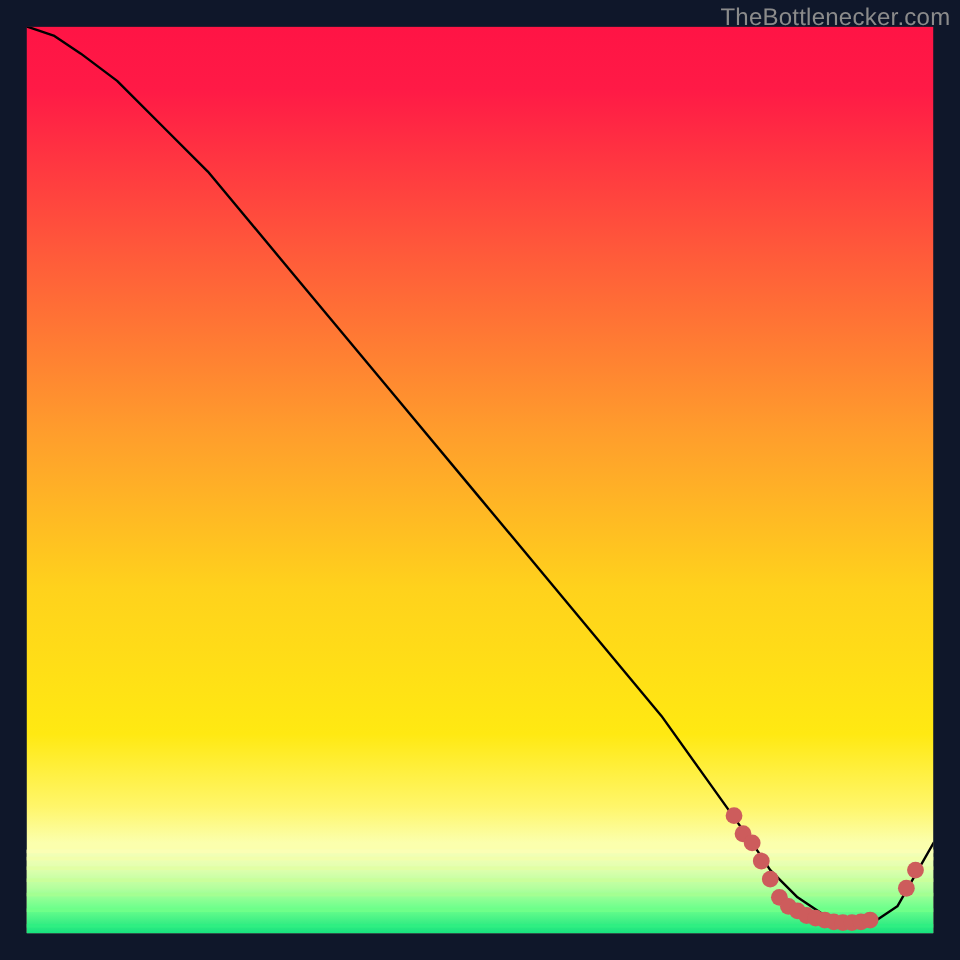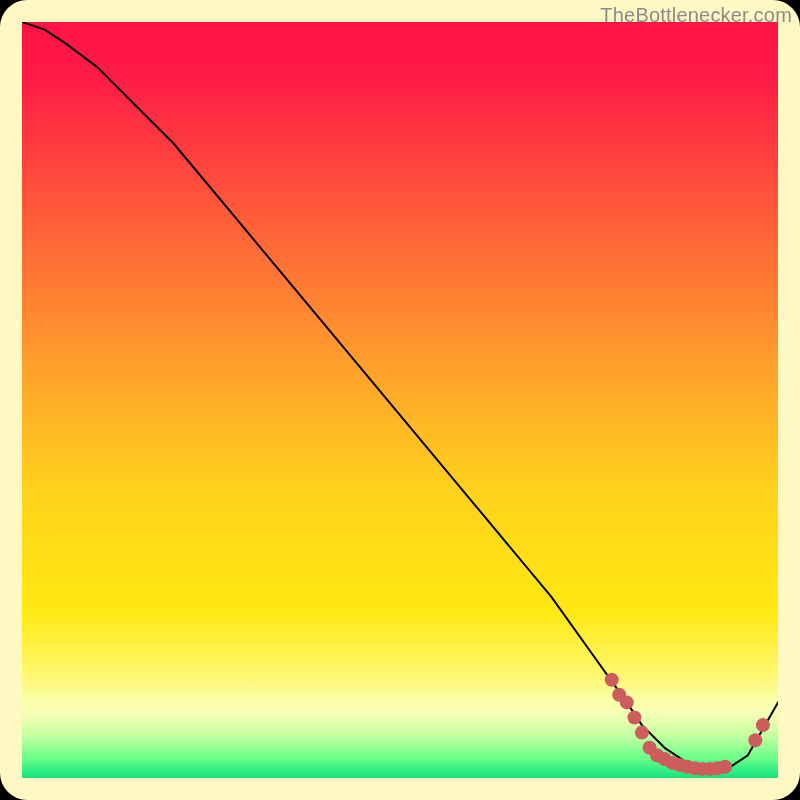--- a/index.html
+++ b/index.html
@@ -8,22 +8,21 @@
     width: 800px;
     height: 800px;
     background: #000;
     overflow: hidden;
     font-family: Arial, Helvetica, sans-serif;
   }
   .stage {
     position: relative;
     width: 800px;
     height: 800px;
-    background: #fef9c3;
-    border-radius: 27px;
+    background: #0f172a;
   }
   .plot {
     position: absolute;
     left: 22px;
     top: 22px;
     width: 756px;
     height: 756px;
     overflow: hidden;
   }
   .plot svg {

